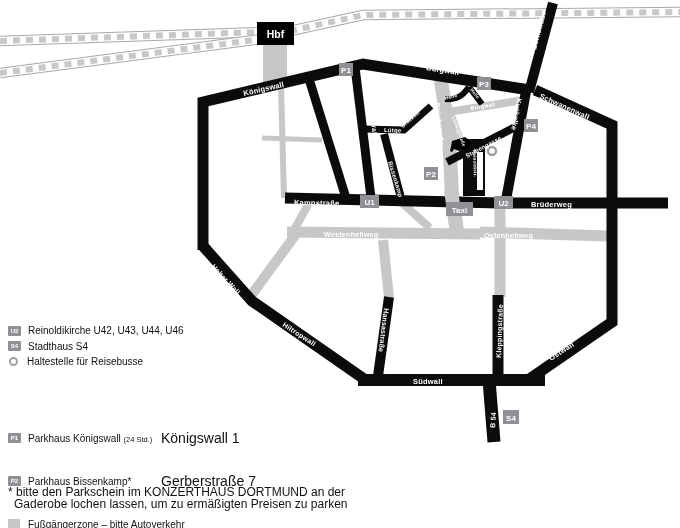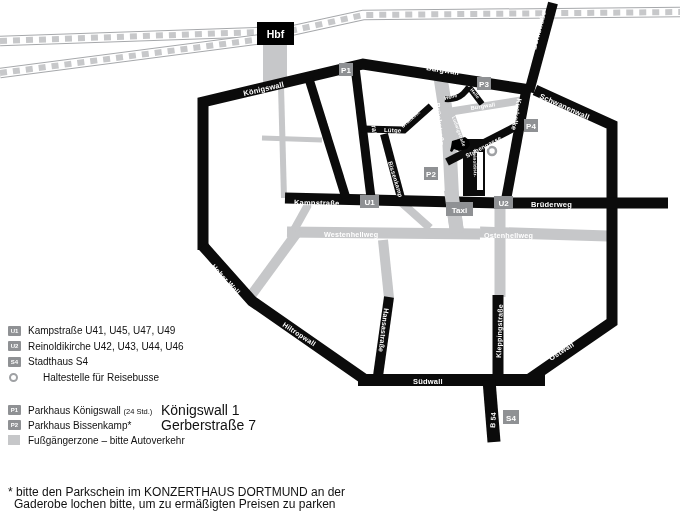--- a/index.html
+++ b/index.html
@@ -10,21 +10,21 @@
   .badge-rect{fill:#8f9194;}
   .badge-text{fill:#ffffff;font-weight:bold;font-family:"Liberation Sans",sans-serif;text-anchor:middle;}
   .legend{position:absolute;color:#111;}
   .lrow{display:flex;align-items:center;height:15.6px;}
   .lbadge{display:inline-flex;align-items:center;justify-content:center;width:13px;height:10px;
           background:#8f9194;color:#fff;font-size:6px;font-weight:bold;border-radius:1px;flex:0 0 13px;}
   .ltext{margin-left:7px;font-size:10px;white-space:nowrap;}
   .lbus{width:5px;height:5px;border:2.5px solid #9fa1a4;border-radius:50%;background:#fff;
         display:inline-block;margin-left:1px;flex:0 0 5px;}
   .lzone{width:12px;height:10px;background:#c6c7c9;display:inline-block;flex:0 0 12px;}
-  .prow{display:grid;grid-template-columns:20px 133px auto;align-items:center;height:15.4px;}
+  .prow{display:grid;grid-template-columns:20px 133px auto;align-items:center;height:15.4px;margin-top:28px;}
   .pname{font-size:10px;white-space:nowrap;}
   .pnote{font-size:7.5px;}
   .paddr{font-size:14px;white-space:nowrap;}
   .footnote{position:absolute;font-size:12px;line-height:11.5px;color:#111;white-space:nowrap;}
   .footnote .fl2{margin-left:6px;}
 </style>
 </head>
 <body>
 
 <div id="stage">
@@ -152,34 +152,30 @@
         </g>
     <g>
           <rect class="badge-rect" x="446" y="202" width="27" height="14"></rect>
           <text class="badge-text" x="459.5" y="212.5" font-size="8">Taxi</text>
         </g>
   </g>
 </svg>
 
 <div class="legend" style="left:8px;top:323px;">
   <div class="lrow">
-    <span class="lbadge">U1</span>
-    <span class="ltext">Kampstraße U41, U45, U47, U49</span>
-  </div>
-  <div class="lrow">
     <span class="lbadge">U2</span>
     <span class="ltext">Reinoldikirche U42, U43, U44, U46</span>
   </div>
   <div class="lrow">
     <span class="lbadge">S4</span>
     <span class="ltext">Stadthaus S4</span>
   </div>
   <div class="lrow">
     <span class="lbus"></span>
-    <span class="ltext" style="margin-left:25px">Haltestelle für Reisebusse</span>
+    <span class="ltext" style="margin-left:9px">Haltestelle für Reisebusse</span>
   </div>
 </div>
 
 <div class="legend" style="left:8px;top:402px;">
   <div class="prow">
     <span class="lbadge">P1</span>
     <span class="pname"><span>Parkhaus Königswall</span> <span class="pnote">(24 Std.)</span></span>
     <span class="paddr">Königswall 1</span>
   </div>
   <div class="prow">
@@ -188,15 +184,15 @@
     <span class="paddr">Gerberstraße 7</span>
   </div>
   <div class="prow">
     <span class="lzone"></span>
     <span class="pname" style="grid-column:2 / 4">Fußgängerzone – bitte Autoverkehr</span>
   </div>
 </div>
 
 <div class="footnote" style="left:8px;top:487px;">
   <div>* bitte den Parkschein im KONZERTHAUS DORTMUND an der</div>
-  <div class="fl2">Gaderobe lochen bitte, um zu ermäßigten Preisen zu parken</div>
+  <div class="fl2">Gaderobe lochen lassen, um zu ermäßigten Preisen zu parken</div>
 </div>
 </div>
 
 </body></html>

